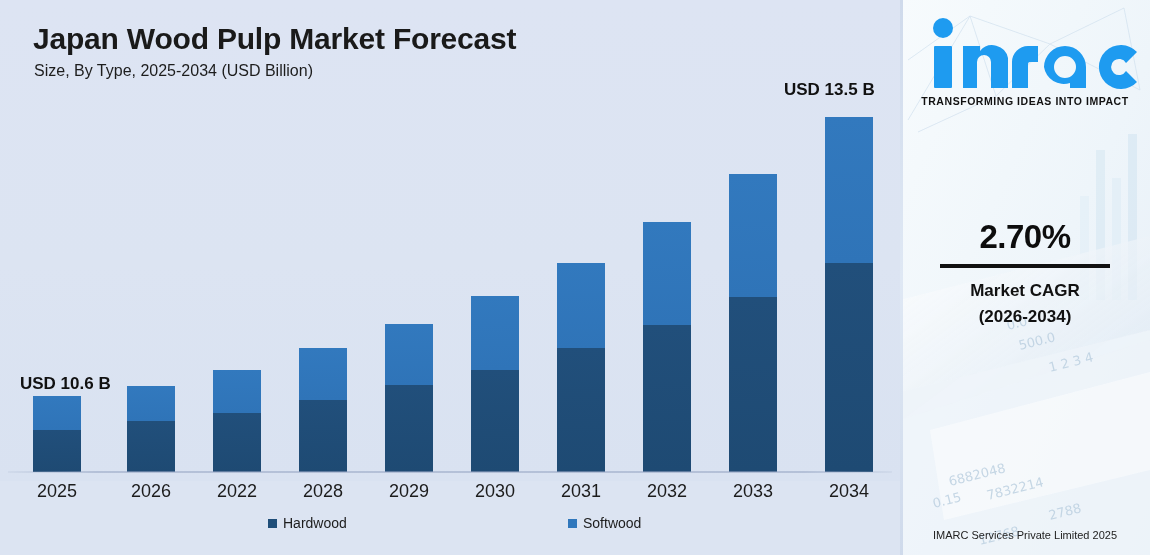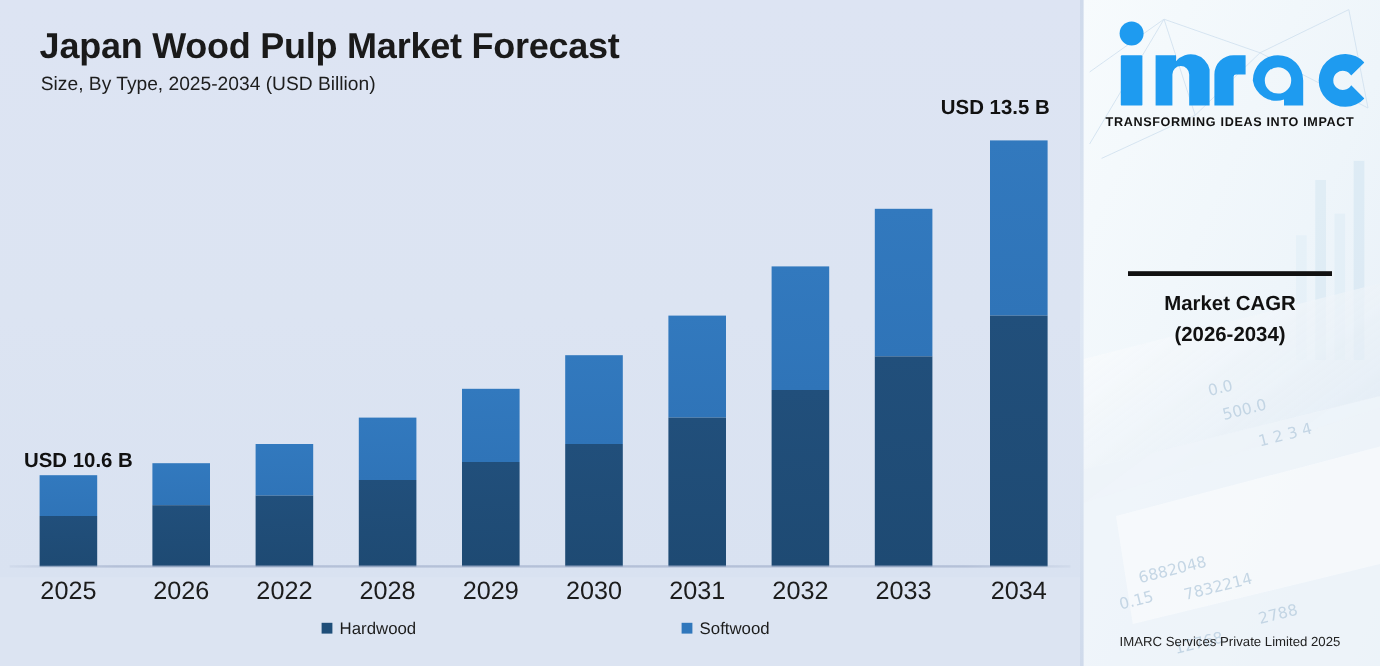--- a/index.html
+++ b/index.html
@@ -88,21 +88,21 @@
     width: 884px;
     height: 2px;
     background: linear-gradient(90deg, rgba(160,175,200,0.15) 0%, rgba(150,165,195,0.55) 10%, rgba(150,165,195,0.55) 90%, rgba(160,175,200,0.15) 100%);
   }
 
   .x-tick {
     position: absolute;
     top: 481px;
     width: 70px;
     text-align: center;
-    font-size: 21px;
+    font-size: 18px;
     color: #1c1c1c;
   }
 
   .value-callout {
     position: absolute;
     font-size: 17px;
     font-weight: bold;
     color: #111111;
     white-space: nowrap;
   }
@@ -381,20 +381,21 @@
             <path d="M131,53 a21,21 0 1 1 42,0 v21 h-16 v-5 a20,20 0 0 1 -26,-16 Z M152,42 a11,11 0 1 0 0,22 a11,11 0 0 0 0,-22 Z"></path>
             <path d="M99,74 V48 a16,16 0 0 1 16,-16 h10 v16 h-8 a2,2 0 0 0 -2,2 V74 Z"></path>
             <path d="M224,38 a22,22 0 1 0 0,30 l-11,-11 a8,8 0 1 1 0,-8 Z"></path>
           </g>
         </svg>
       </div>
       <div id="logo-tagline">TRANSFORMING IDEAS INTO IMPACT</div>
     </div>
 
     <div id="cagr-block">
+      <div id="cagr-value">2.70%</div>
       <div id="cagr-rule"></div>
       <div id="cagr-label">Market CAGR</div>
       <div id="cagr-period">(2026-2034)</div>
     </div>
 
     <div id="copyright-block">
       <div class="copyright-line">IMARC Services Private Limited 2025</div>
     </div>
   </div>
 </div>

